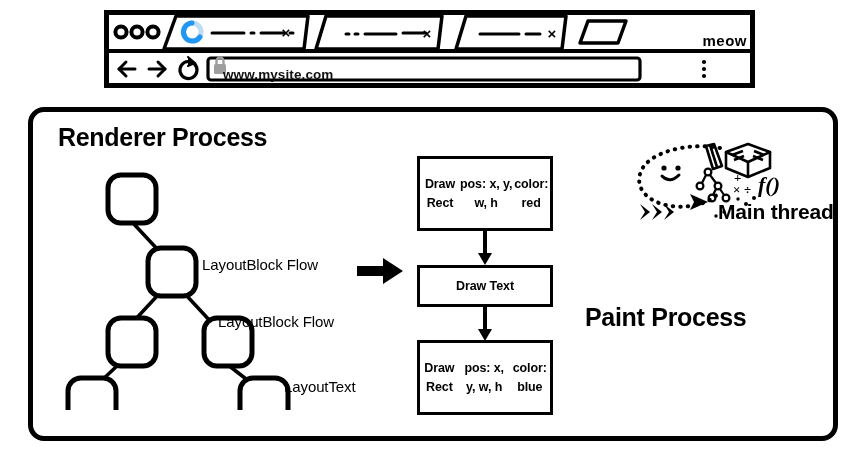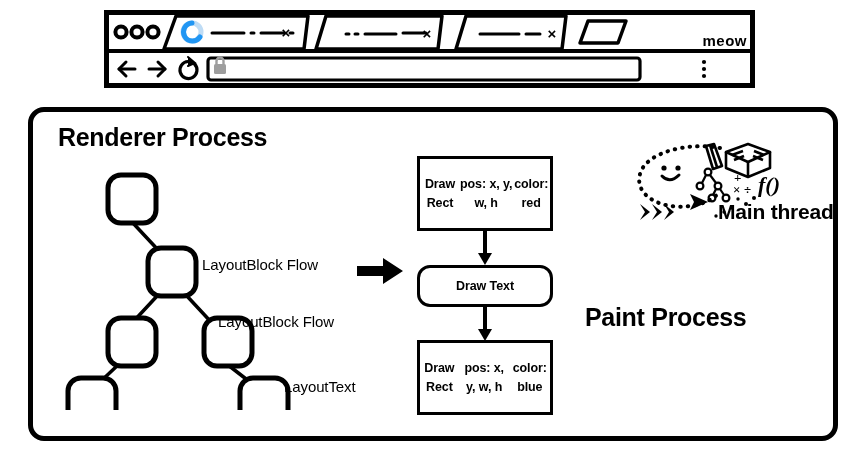--- a/index.html
+++ b/index.html
@@ -104,21 +104,21 @@
     flex-direction: row;
     align-items: center;
     justify-content: center;
     text-align: center;
     font-size: 12.5px;
     font-weight: 700;
     line-height: 1.45;
     letter-spacing: -0.1px;
   }
   #paint-box-0 { left: 417px; top: 156px; width: 136px; height: 75px; }
-  #paint-box-1 { left: 417px; top: 265px; width: 136px; height: 42px; border-radius: 13px; }
+  #paint-box-1 { left: 417px; top: 265px; width: 136px; height: 42px; }
   #paint-box-2 { left: 417px; top: 340px; width: 136px; height: 75px; }
 
   .connector-arrow {
     position: absolute;
     left: 477px;
     width: 16px;
   }
   #connector-0 { top: 231px; }
   #connector-1 { top: 307px; }
 
@@ -227,20 +227,21 @@
 
     <g fill="#000">
       <circle cx="600" cy="52" r="2.1"></circle>
       <circle cx="600" cy="59" r="2.1"></circle>
       <circle cx="600" cy="66" r="2.1"></circle>
     </g>
   </svg>
 
   <div id="browser-brand">meow</div>
 
+  <div id="url-text">www.mysite.com</div>
 </div>
 
 <div id="renderer-panel"></div>
 
 <div id="renderer-title">Renderer Process</div>
 
 <div id="layout-tree">
   <svg width="330" height="250" viewBox="0 0 330 250">
 
     <g stroke="#000" stroke-width="3.5" stroke-linecap="round">

